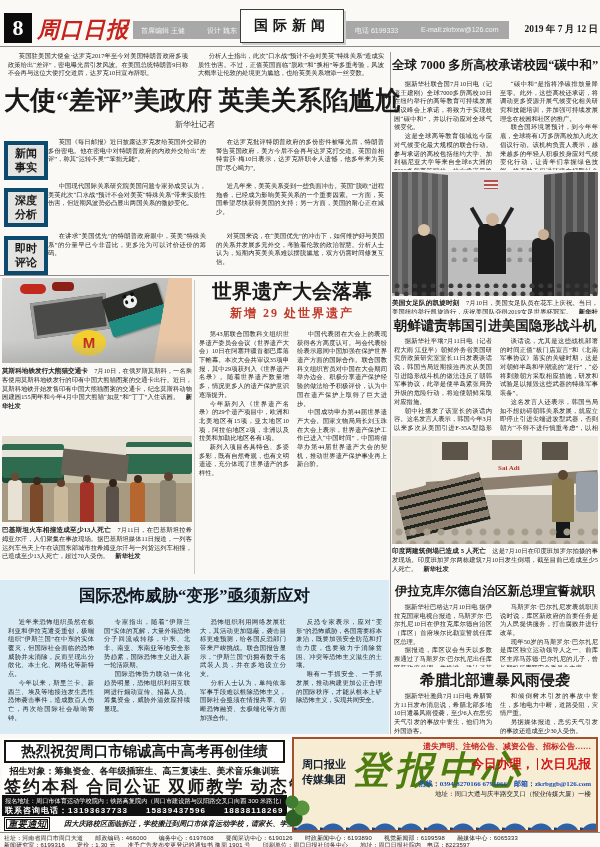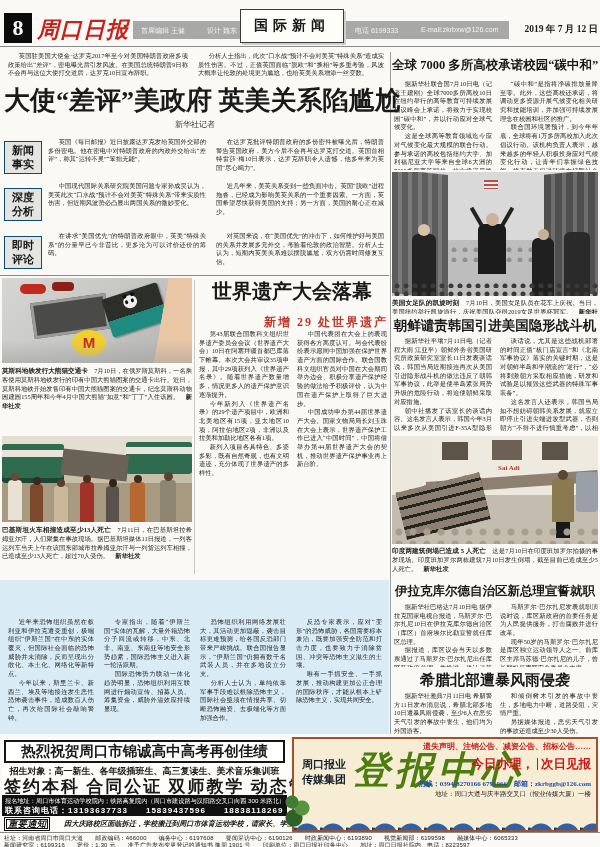--- a/index.html
+++ b/index.html
@@ -22,26 +22,26 @@
   
   .tinycol{font-size:6.3px;line-height:1.38;text-align:justify;overflow:hidden;color:#242424;}
   .tinycol p{margin:0;text-indent:1.7em;}
   .caption{font-size:6.3px;line-height:1.4;text-align:justify;overflow:hidden;color:#242424;}
   .caption b{font-size:6.6px;}
   .caption .credit{font-weight:bold;}
   .h-center{text-align:center;white-space:nowrap;font-weight:bold;}
   
   .lead-headline{left:4px;top:83px;width:382px;font-size:26px;}
   .lead-byline{left:4px;top:119px;width:382px;text-align:center;font-size:8px;color:#333;}
-  .seclabel{width:36px;height:30px;background:#e4e4e2;border:1px solid #0c4a6e;
+  .seclabel{width:36px;height:30px;background:#e4e4e2;border:4px solid #0c4a6e;
             font-size:11px;font-weight:bold;text-align:center;line-height:14px;padding-top:1px;}
   
   .her-headline{left:196px;top:278px;width:192px;font-size:20px;}
-  .her-subhead{left:196px;top:305px;width:192px;text-align:right;font-size:12px;color:#bf3a2b;
-               letter-spacing:2px;font-weight:600;white-space:nowrap;margin-top:9px;}
+  .her-subhead{left:196px;top:305px;width:192px;text-align:center;font-size:12px;color:#bf3a2b;
+               letter-spacing:2px;font-weight:600;white-space:nowrap;}
   
   .bluebox{left:0px;top:580px;width:389px;height:154px;background:#d9ecf6;}
   .terror-headline{left:0px;top:585px;width:389px;font-size:16.5px;color:#10161f;}
   .terror-byline{left:0px;top:606px;width:389px;text-align:center;font-size:7px;color:#333;}
   
   .photo{overflow:hidden;background:#cfcbc2;}
   
   .ad1{left:2px;top:738px;width:287px;height:92px;background:#fffdf9;}
   .ad1-title{left:4px;top:740px;width:277px;border:2px solid #151515;font-size:14.5px;font-weight:bold;
              text-align:center;line-height:19px;white-space:nowrap;background:#fff;}
@@ -204,20 +204,21 @@
       <p>第43届联合国教科文组织世界遗产委员会会议（世界遗产大会）10日在阿塞拜疆首都巴库落下帷幕。本次大会共审议35项申报，其中29项获列入《世界遗产名录》。随着世界遗产数量增多，情况更多人的遗产保护意识逐渐提升。</p>
       <p>今年新列入《世界遗产名录》的29个遗产项目中，欧洲和北美地区有15项，亚太地区10项，阿拉伯地区2项，非洲以及拉美和加勒比地区各有1项。</p>
       <p>新列入项目各具特色、多姿多彩，既有自然奇观，也有文明遗迹，充分体现了世界遗产的多样性。</p>
     </div>
   <div class="abs tinycol" style="left:297px;top:330px;width:90px;height:244px">
       <p>中国代表团在大会上的表现获得各方高度认可。与会代表纷纷表示愿同中国加强在保护世界遗产方面的国际合作。联合国教科文组织官员对中国在大会期间举办边会、积极分享遗产保护经验的做法给予积极评价，认为中国在遗产保护上取得了巨大进步。</p>
       <p>中国成功申办第44届世界遗产大会。国家文物局局长刘玉珠在大会上表示，世界遗产保护工作已进入“中国时间”，中国将借举办第44届世界遗产大会的契机，推动世界遗产保护事业再上新台阶。</p>
     </div>
 
   <div class="abs bluebox"></div>
+  <div class="abs h-center terror-headline">国际恐怖威胁“变形”亟须新应对</div>
   <div class="abs tinycol" style="left:8px;top:618px;width:86px;height:112px">
       <p>近年来恐怖组织虽然在叙利亚和伊拉克遭受重创，极端组织“伊斯兰国”在中东的实体覆灭，但国际社会面临的恐怖威胁并未消除，反而呈现出分散化、本土化、网络化等新特点。</p>
       <p>今年以来，斯里兰卡、新西兰、埃及等地接连发生恶性恐怖袭击事件，造成数百人伤亡，再次给国际社会敲响警钟。</p>
     </div>
   <div class="abs tinycol" style="left:104px;top:618px;width:86px;height:112px">
       <p>专家指出，随着“伊斯兰国”实体的瓦解，大量外籍恐怖分子回流或转移，中东、北非、南亚、东南亚等地安全形势趋紧，国际恐怖主义进入新一轮活跃期。</p>
       <p>国际恐怖势力联动一体化趋势明显，恐怖组织利用互联网进行煽动宣传、招募人员、筹集资金，威胁外溢效应持续显现。</p>
     </div>
   <div class="abs tinycol" style="left:200px;top:618px;width:86px;height:112px">
       <p>恐怖组织利用网络发展壮大，其活动更加隐蔽，袭击目标更难预测，给各国反恐部门带来严峻挑战。联合国报告显示，“伊斯兰国”仍拥有数千名武装人员，并在多地设立分支。</p>
@@ -305,21 +306,21 @@
   <div class="abs tinycol" style="left:394px;top:692px;width:98px;height:42px">
       <p>据新华社雅典7月11日电 希腊警方11日发布消息说，希腊北部多地10日遭暴风雨侵袭，至少6人在恶劣天气引发的事故中丧生，他们均为外国游客。</p>
     </div>
   <div class="abs tinycol" style="left:500px;top:692px;width:98px;height:42px">
       <p>和倾倒树木引发的事故中丧生，多地电力中断，道路受阻，灾情严重。</p>
       <p>另据媒体报道，恶劣天气引发的事故还造成至少30人受伤。</p>
     </div>
 
   <div class="abs ad1"></div>
   <div class="abs ad1-title">热烈祝贺周口市锦诚高中高考再创佳绩</div>
-  <div class="abs ad1-line1">招生对象：高一新生、各年级插班生、高三复读生、美术音乐集训班</div>
+  <div class="abs ad1-line1">招生对象：筹集资金、各年级插班生、高三复读生、美术音乐集训班</div>
   <div class="abs ad1-line2">签约本科 合同公证 双师教学 动态管理</div>
   <div class="abs ad1-black">
     <span class="l1">报名地址：周口市体育运动学校院内；铁路高复院内（周口市建设路与汉阳路交叉口向西 300 米路北）</span>
     <span class="l2">联系咨询电话：13193637733　　15839437596　　18838118269</span>
   </div>
   <div class="abs ad1-notice">
     <span class="notice-label">重要通知</span>
     <span class="notice-text">因大庆路校区面临拆迁，学校搬迁到周口市体育运动学校，请家长、学生相互转告。</span>
   </div>
 

